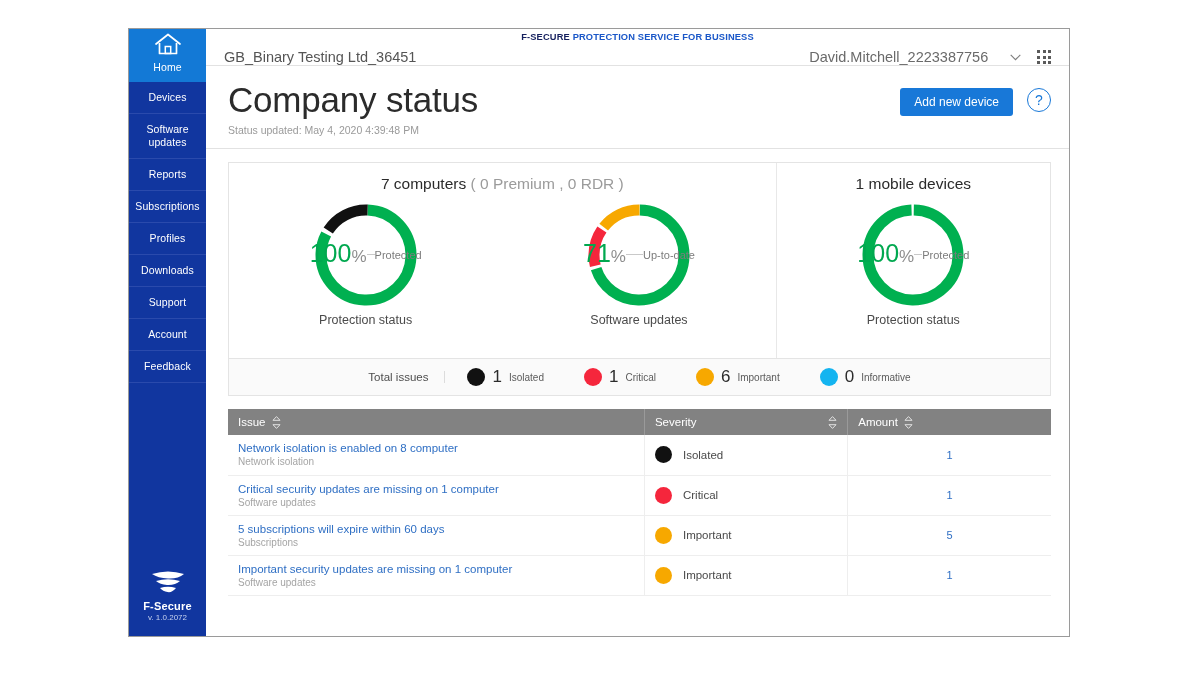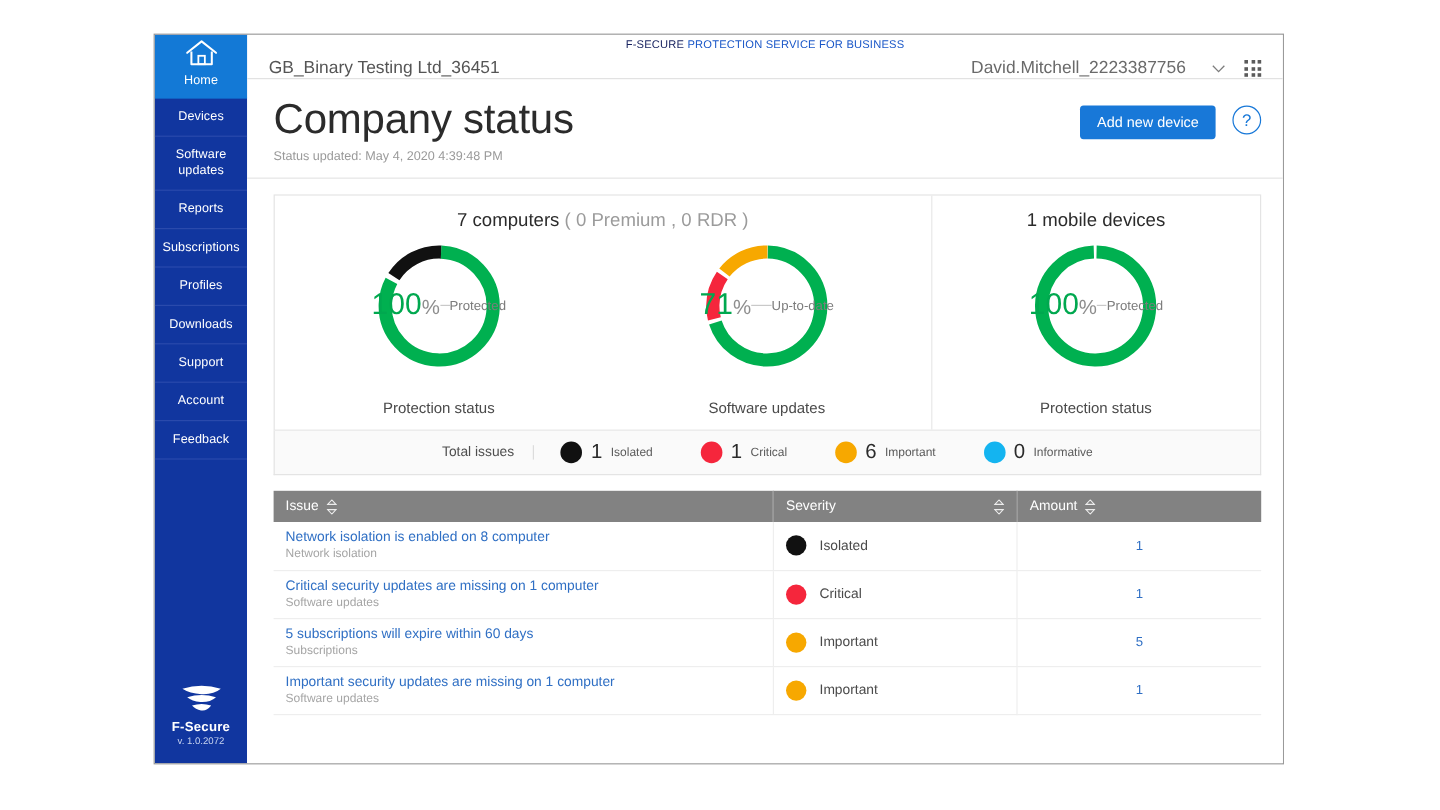--- a/index.html
+++ b/index.html
@@ -101,21 +101,21 @@
     font-size: 14.5px;
     color: #555555;
     white-space: nowrap;
   }
   #product-brand {
     position: absolute;
     left: 0; right: 0;
     top: 3px;
     text-align: center;
     font-size: 9.3px;
-    font-weight: normal;
+    font-weight: bold;
     letter-spacing: 0.15px;
     pointer-events: none;
   }
   #product-brand .pb-fsecure { color: #15205e; }
   #product-brand .pb-psb { color: #1a57c8; }
   #topbar-right {
     margin-left: auto;
     display: flex;
     align-items: center;
     gap: 16px;
@@ -266,21 +266,21 @@
     height: 1px;
     background: #c9c9c9;
     margin: 1px 0 2px 0;
   }
   .donut-sub {
     font-size: 11px;
     color: #7c7c7c;
     white-space: nowrap;
   }
   .donut-caption {
-    margin-top: 22px;
+    margin-top: 2px;
     font-size: 12.5px;
     color: #4a4a4a;
     white-space: nowrap;
   }
 
   
   #issues-bar {
     border: 1px solid #e4e4e4;
     border-top: none;
     background: #fafafa;

